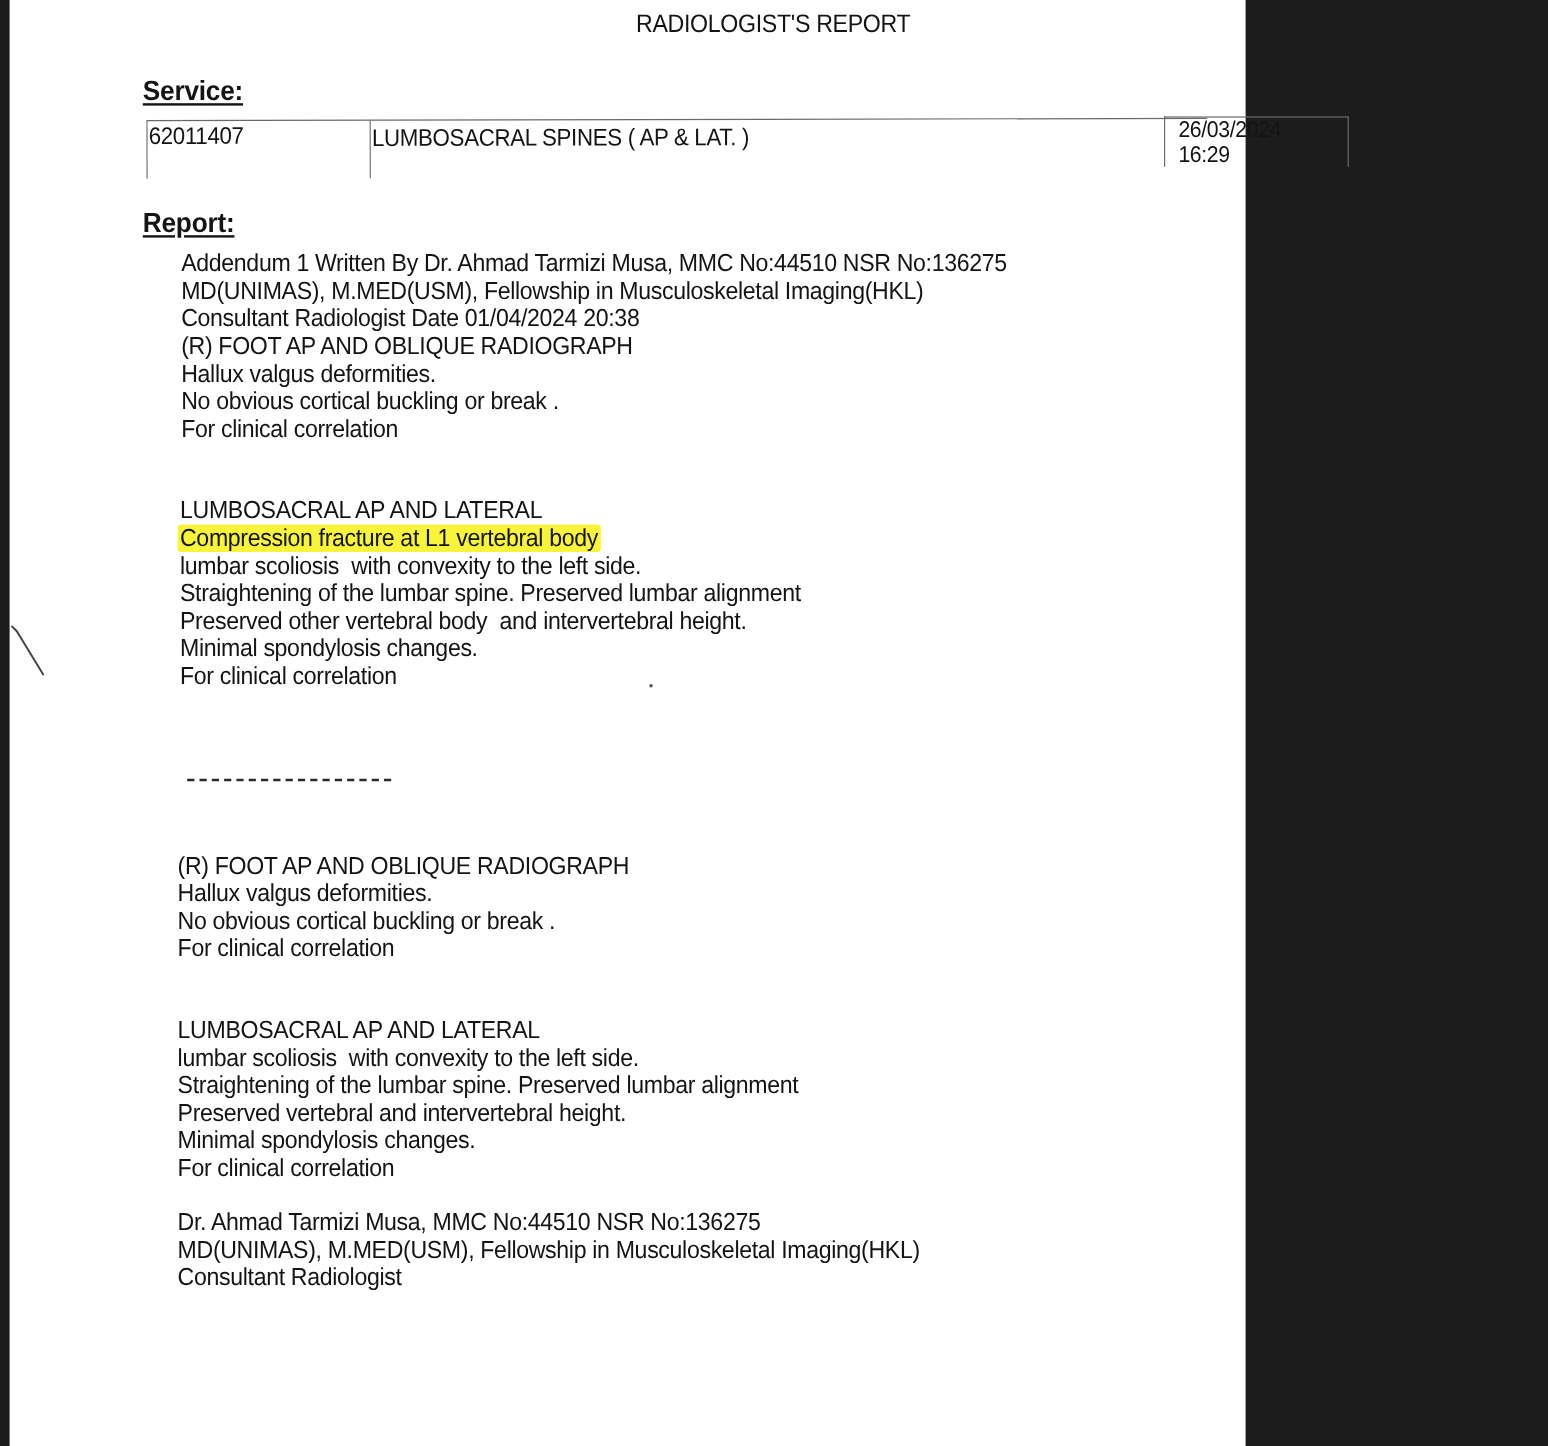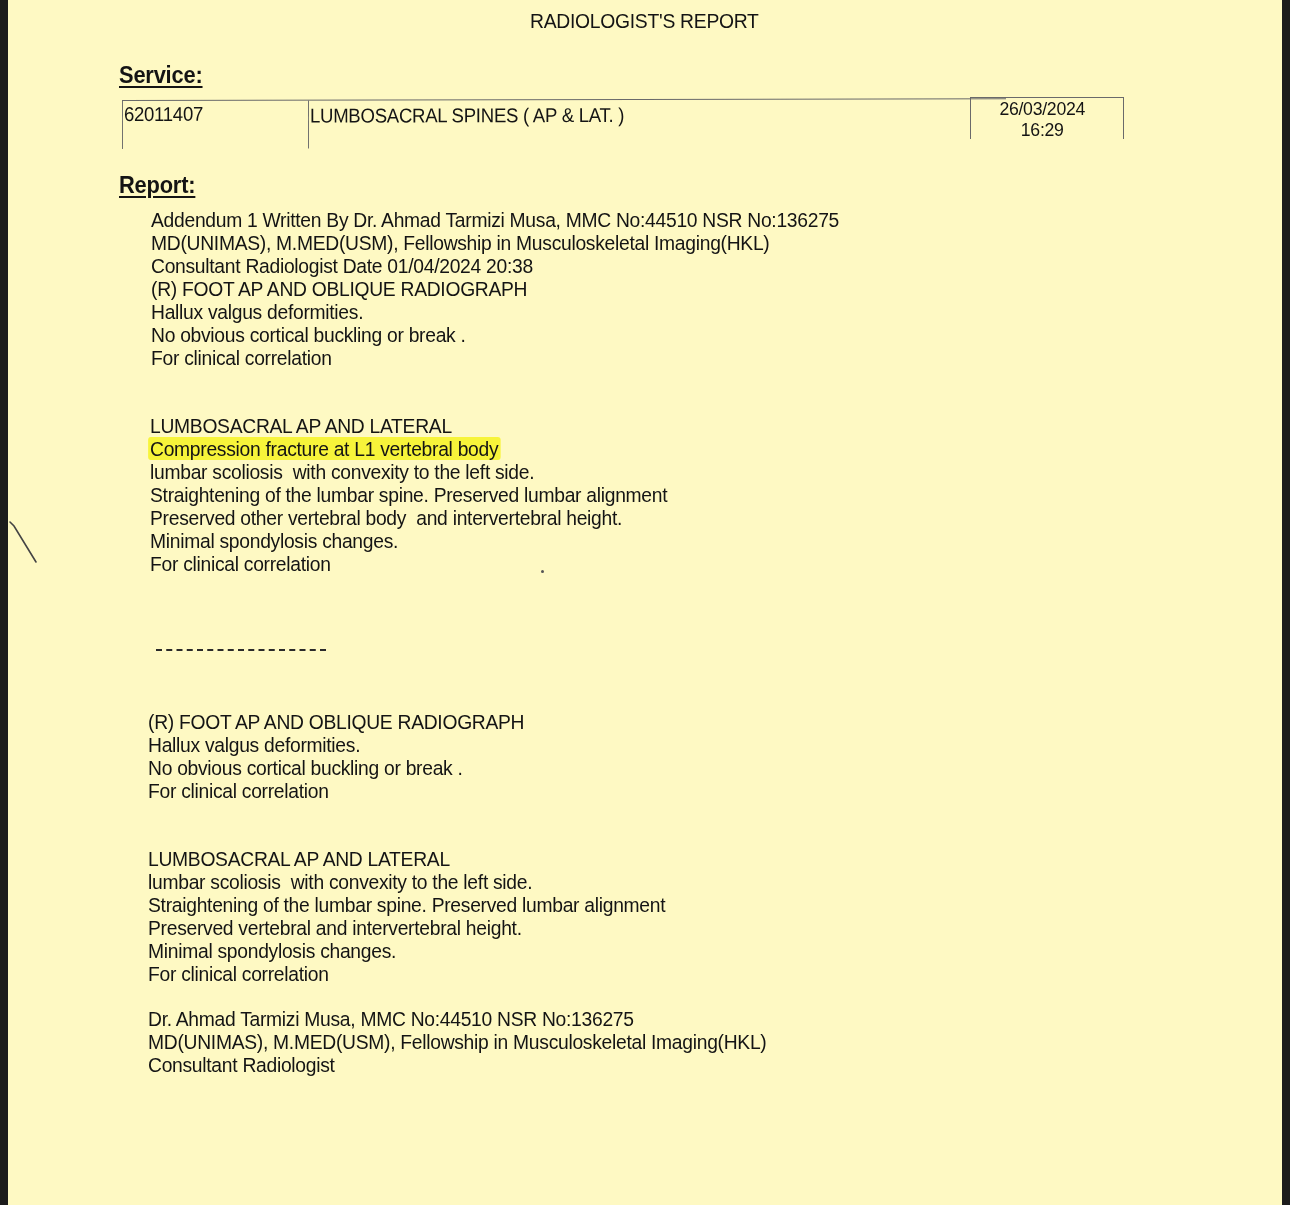--- a/index.html
+++ b/index.html
@@ -11,23 +11,23 @@
       height: 1205px;
       background: #1c1c1c;
       position: relative;
       overflow: hidden;
       font-family: "Liberation Sans", sans-serif;
     }
     .page {
       position: absolute;
       left: 8px;
       top: 0;
-      width: 1274px;
+      width: 1030px;
       height: 1205px;
-      background: #fef9c3;
+      background: #ffffff;
       color: #141414;
     }
     .title {
       position: absolute;
       left: 522px;
       top: 9px;
       font-size: 21px;
       letter-spacing: -0.3px;
       transform: scaleX(0.92);
       transform-origin: left top;
@@ -85,24 +85,23 @@
       position: absolute;
       left: 962px;
       top: 97px;
       width: 154px;
       height: 42px;
       border-top: 1.5px solid #6a6a6a;
       border-right: 1.5px solid #6a6a6a;
       border-left: 1.5px solid #6a6a6a;
       font-size: 19px;
       line-height: 21px;
-      padding-left: 1px;
+      padding-left: 11px;
       box-sizing: border-box;
       letter-spacing: -0.3px;
-      text-align: center;
     }
     .date-box span { display: block; transform: scaleX(0.93); transform-origin: left top; }
 
     .block {
       position: absolute;
       font-size: 20.5px;
       line-height: 23px;
       letter-spacing: -0.3px;
       transform: scaleX(0.94);
       transform-origin: left top;

